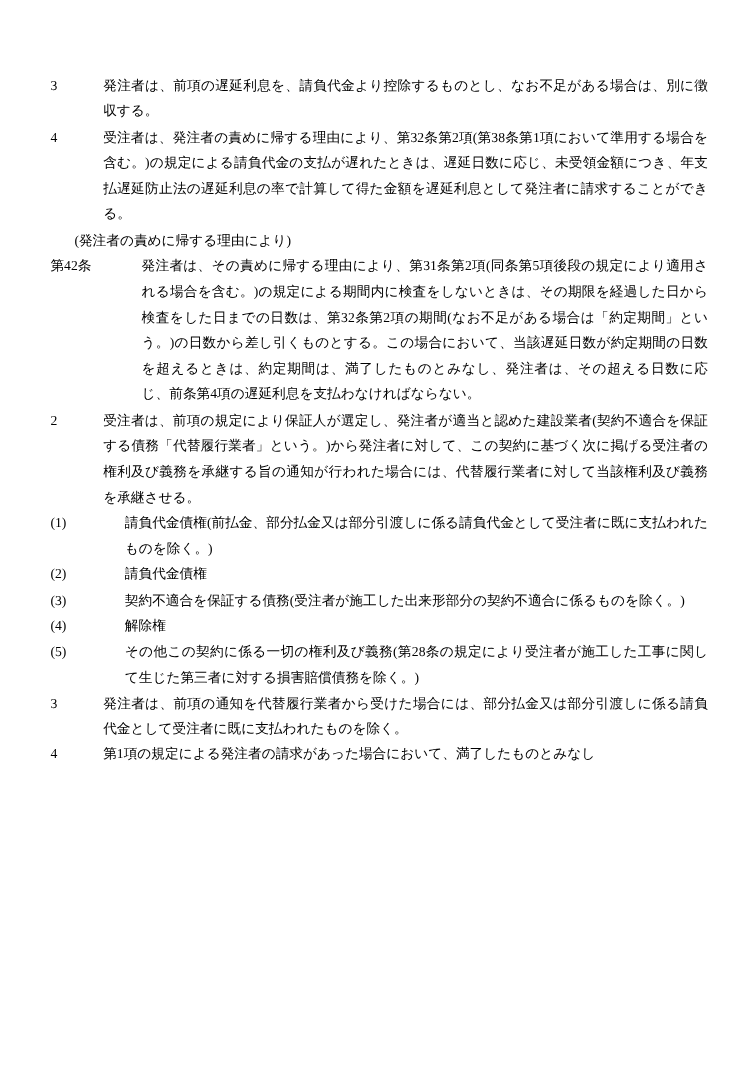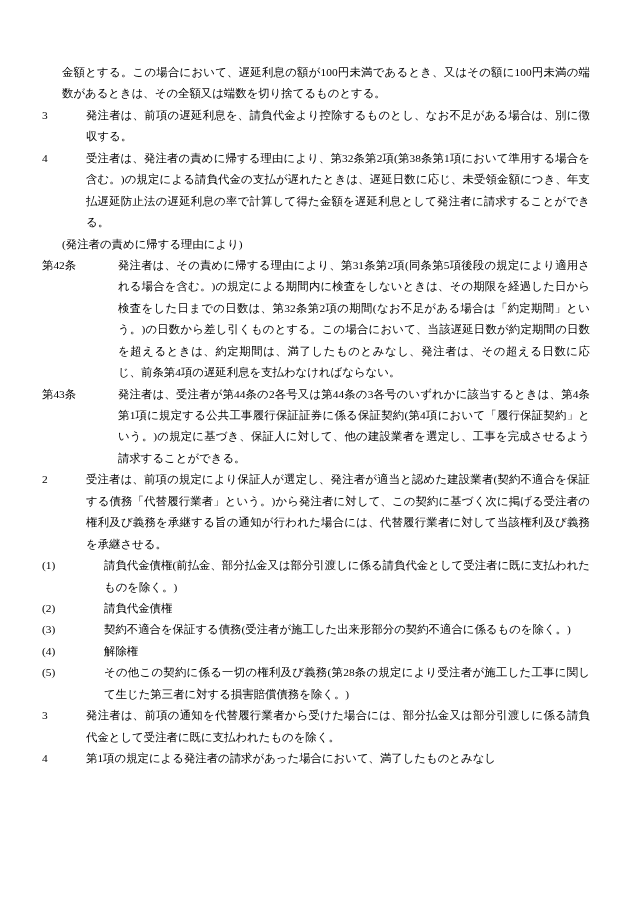--- a/index.html
+++ b/index.html
@@ -53,37 +53,32 @@
   .heading-line {
     margin: 0;
     padding-left: 20px;
   }
 </style>
 </head>
 <body>
 
 <div class="page">
   <div id="doc-body">
-      <p class="plain">金額とする。この場合において、遅延利息の額が100円未満であるとき、又はその額に100円未満の端数があるときは、その全額又は端数を切り捨てるものとする。</p>
       <div class="para">
         <span class="num w-item">3</span>
         <span class="body-txt">発注者は、前項の遅延利息を、請負代金より控除するものとし、なお不足がある場合は、別に徴収する。</span>
       </div>
       <div class="para">
         <span class="num w-item">4</span>
         <span class="body-txt">受注者は、発注者の責めに帰する理由により、第32条第2項(第38条第1項において準用する場合を含む。)の規定による請負代金の支払が遅れたときは、遅延日数に応じ、未受領金額につき、年支払遅延防止法の遅延利息の率で計算して得た金額を遅延利息として発注者に請求することができる。</span>
       </div>
       <p class="heading-line">(発注者の責めに帰する理由により)</p>
       <div class="para">
         <span class="num w-art">第42条</span>
         <span class="body-txt">発注者は、その責めに帰する理由により、第31条第2項(同条第5項後段の規定により適用される場合を含む。)の規定による期間内に検査をしないときは、その期限を経過した日から検査をした日までの日数は、第32条第2項の期間(なお不足がある場合は「約定期間」という。)の日数から差し引くものとする。この場合において、当該遅延日数が約定期間の日数を超えるときは、約定期間は、満了したものとみなし、発注者は、その超える日数に応じ、前条第4項の遅延利息を支払わなければならない。</span>
-      </div>
-      <div class="para">
-        <span class="num w-art">第43条</span>
-        <span class="body-txt">発注者は、受注者が第44条の2各号又は第44条の3各号のいずれかに該当するときは、第4条第1項に規定する公共工事履行保証証券に係る保証契約(第4項において「履行保証契約」という。)の規定に基づき、保証人に対して、他の建設業者を選定し、工事を完成させるよう請求することができる。</span>
       </div>
       <div class="para">
         <span class="num w-item">2</span>
         <span class="body-txt">受注者は、前項の規定により保証人が選定し、発注者が適当と認めた建設業者(契約不適合を保証する債務「代替履行業者」という。)から発注者に対して、この契約に基づく次に掲げる受注者の権利及び義務を承継する旨の通知が行われた場合には、代替履行業者に対して当該権利及び義務を承継させる。</span>
       </div>
       <div class="para">
         <span class="num w-sub">(1)</span>
         <span class="body-txt">請負代金債権(前払金、部分払金又は部分引渡しに係る請負代金として受注者に既に支払われたものを除く。)</span>
       </div>
       <div class="para">

